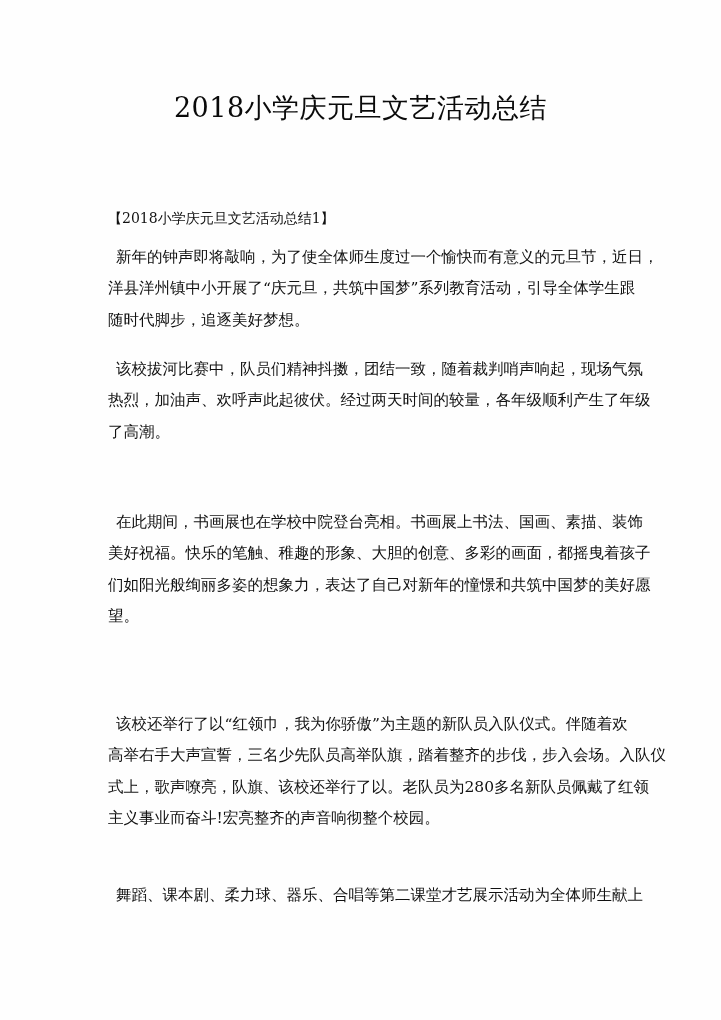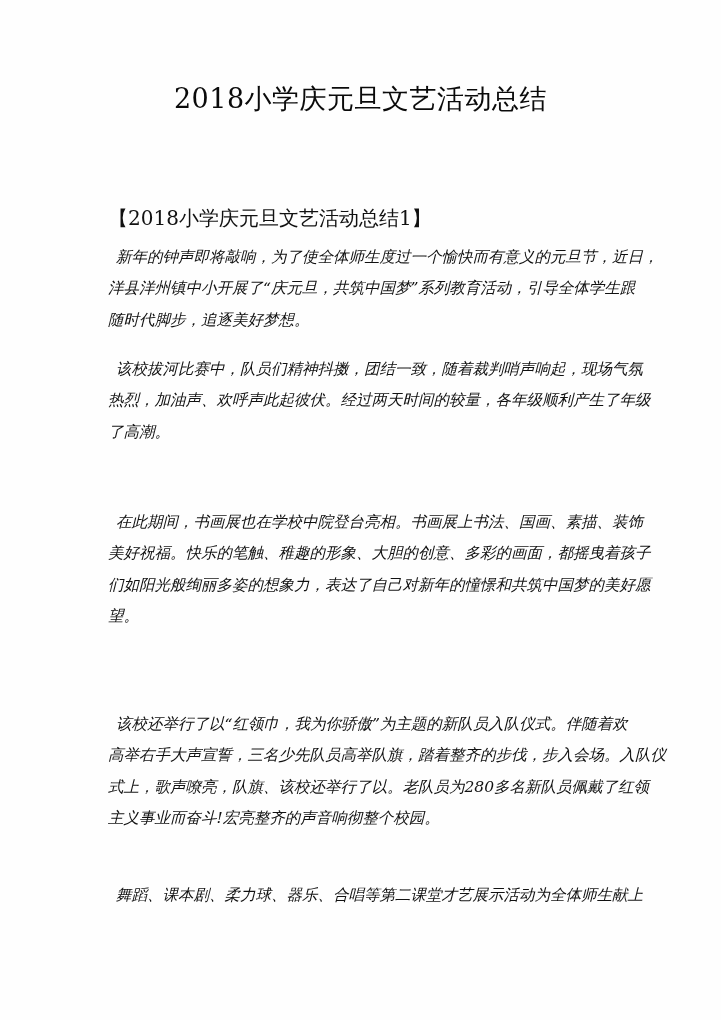--- a/index.html
+++ b/index.html
@@ -1,23 +1,23 @@
 <!DOCTYPE html>
 <html><head>
   <meta charset="utf-8">
   <style>
     html, body { margin: 0; padding: 0; background: #ffffff; }
     body { width: 721px; height: 1020px; position: relative; overflow: hidden;
       font-family: "DejaVu Serif", "Liberation Serif", serif; color: #111111; }
     .page { position: absolute; left: 0; top: 0; width: 721px; height: 1020px; background: #fefefe; }
-    .title { position: absolute; left: 0; width: 721px; top: 81px; text-align: center;
+    .title { position: absolute; left: 0; width: 721px; top: 90px; text-align: center;
       font-size: 27px; line-height: 36px; color: #0a0a0a; letter-spacing: 0.5px; }
-    .subhead { position: absolute; left: 108px; top: 207px; font-size: 20px; line-height: 22px; color: #111; }
+    .subhead { position: absolute; left: 108px; top: 207px; font-size: 14px; line-height: 22px; color: #111; }
     .para { position: absolute; left: 108px; width: 505px; font-size: 15.5px; line-height: 31.3px;
-      text-align: justify; text-align-last: left; color: #111; font-style: italic; }
+      text-align: justify; text-align-last: left; color: #111; }
     .para .ln { display: block; white-space: nowrap; text-align-last: justify; text-align: justify; }
     .para .ln.last { text-align-last: left; }
     .para .ln.first { padding-left: 8px; }
   </style>
 </head>
 <body>
 
 <div class="page">
   <div class="title">2018小学庆元旦文艺活动总结</div>
   <div class="subhead">【2018小学庆元旦文艺活动总结1】</div>

